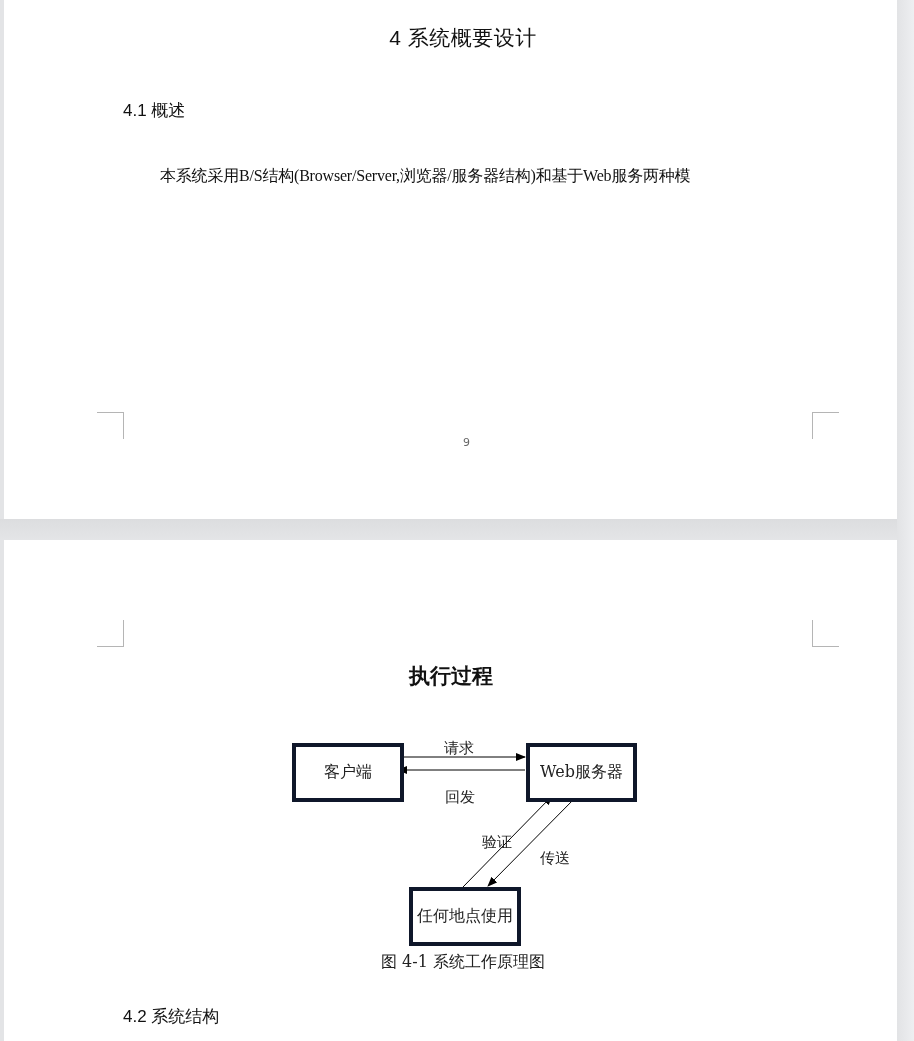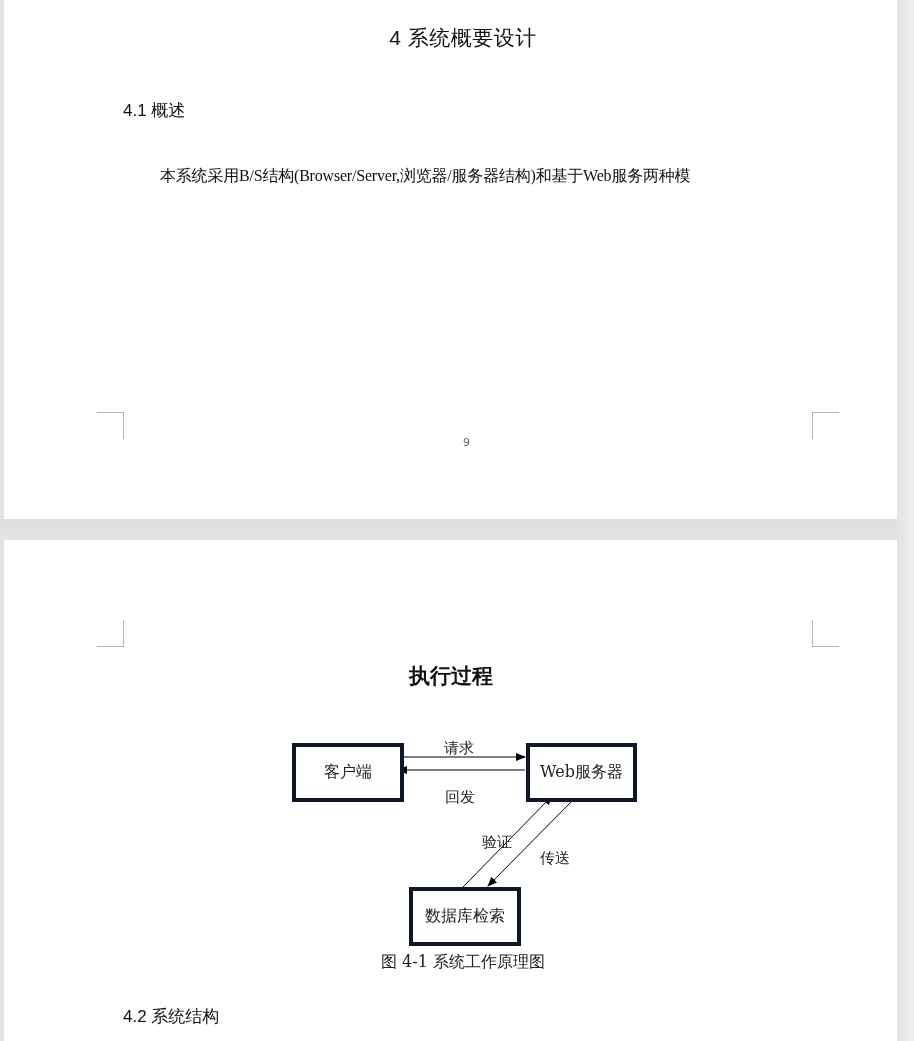--- a/index.html
+++ b/index.html
@@ -116,21 +116,21 @@
   <line x1="577" y1="796" x2="488" y2="886" stroke="#000" stroke-width="1" marker-end="url(#ah)"></line>
 </svg>
 
 <div class="box" style="left:292px; top:743px; width:104px; height:51px;">
   <span>客户端</span>
 </div>
 <div class="box" style="left:526px; top:743px; width:103px; height:51px;text-align:center;">
   <span>Web服务器</span>
 </div>
 <div class="box" style="left:409px; top:887px; width:104px; height:51px;">
-  <span>数据库检索</span>
+  <span>任何地点使用</span>
 </div>
 
 <div class="edge-label" style="left:444px; top:739px;">请求</div>
 <div class="edge-label" style="left:445px; top:788px;">回发</div>
 <div class="edge-label" style="left:482px; top:821px;margin-top:12px;">验证</div>
 <div class="edge-label" style="left:540px; top:849px;text-align:right;">传送</div>
 
 <div class="caption">图 4-1 系统工作原理图</div>
 
 <div class="section-heading" style="top:1005px;">4.2 系统结构</div>

